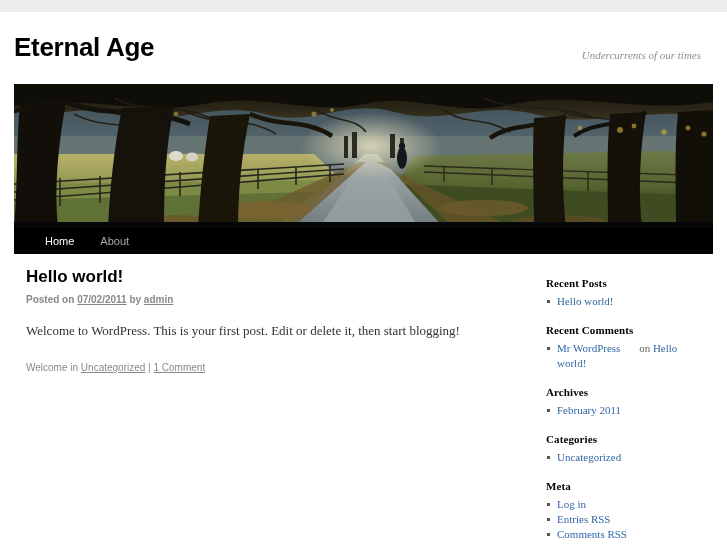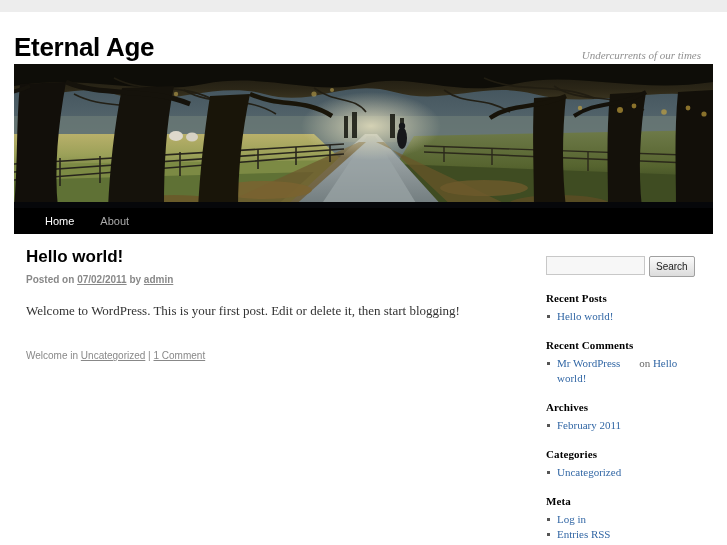--- a/index.html
+++ b/index.html
@@ -32,21 +32,21 @@
   }
   #inner {
     width: 700px;
     margin: 0 auto 0 14px;
     position: relative;
   }
 
   
   #branding {
     position: relative;
-    height: 52px;
+    height: 72px;
     padding-top: 20px;
   }
   #site-title {
     margin: 0;
     padding: 0;
     font-size: 26px;
     font-weight: bold;
     line-height: 30px;
     letter-spacing: -0.3px;
     color: #000;
@@ -141,21 +141,21 @@
     color: #888888;
     line-height: 14px;
     font-family: "Liberation Sans", sans-serif;
     font-weight: bold;
   }
   .entry-meta a {
     color: #888888;
     text-decoration: underline;
   }
   .entry-content {
-    margin: 0 0 28px 0;
+    margin: 0 0 20px 0;
     font-family: "Liberation Serif", serif;
     font-size: 13px;
     line-height: 20px;
     color: #333333;
   }
   .entry-content p { margin: 0 0 16px 0; }
   .entry-utility {
     margin: 0;
     font-size: 10px;
     color: #888888;
@@ -435,24 +435,20 @@
               <span>Welcome in</span>
               <a href="#">Uncategorized</a>
               <span class="sep">|</span>
               <a href="#">1 Comment</a>
             </div>
           </div>
         </div>
 
         <div id="primary-sidebar">
 
-          <div id="search-widget">
-            <input id="search-input" type="text" placeholder="" style="">
-            <button id="search-submit">Search</button>
-          </div>
 
           <div class="widget">
             <h3 class="widget-title">Recent Posts</h3>
             <ul>
               <li>
                 <a href="#">Hello world!</a>
               </li>
             </ul>
           </div>
 

